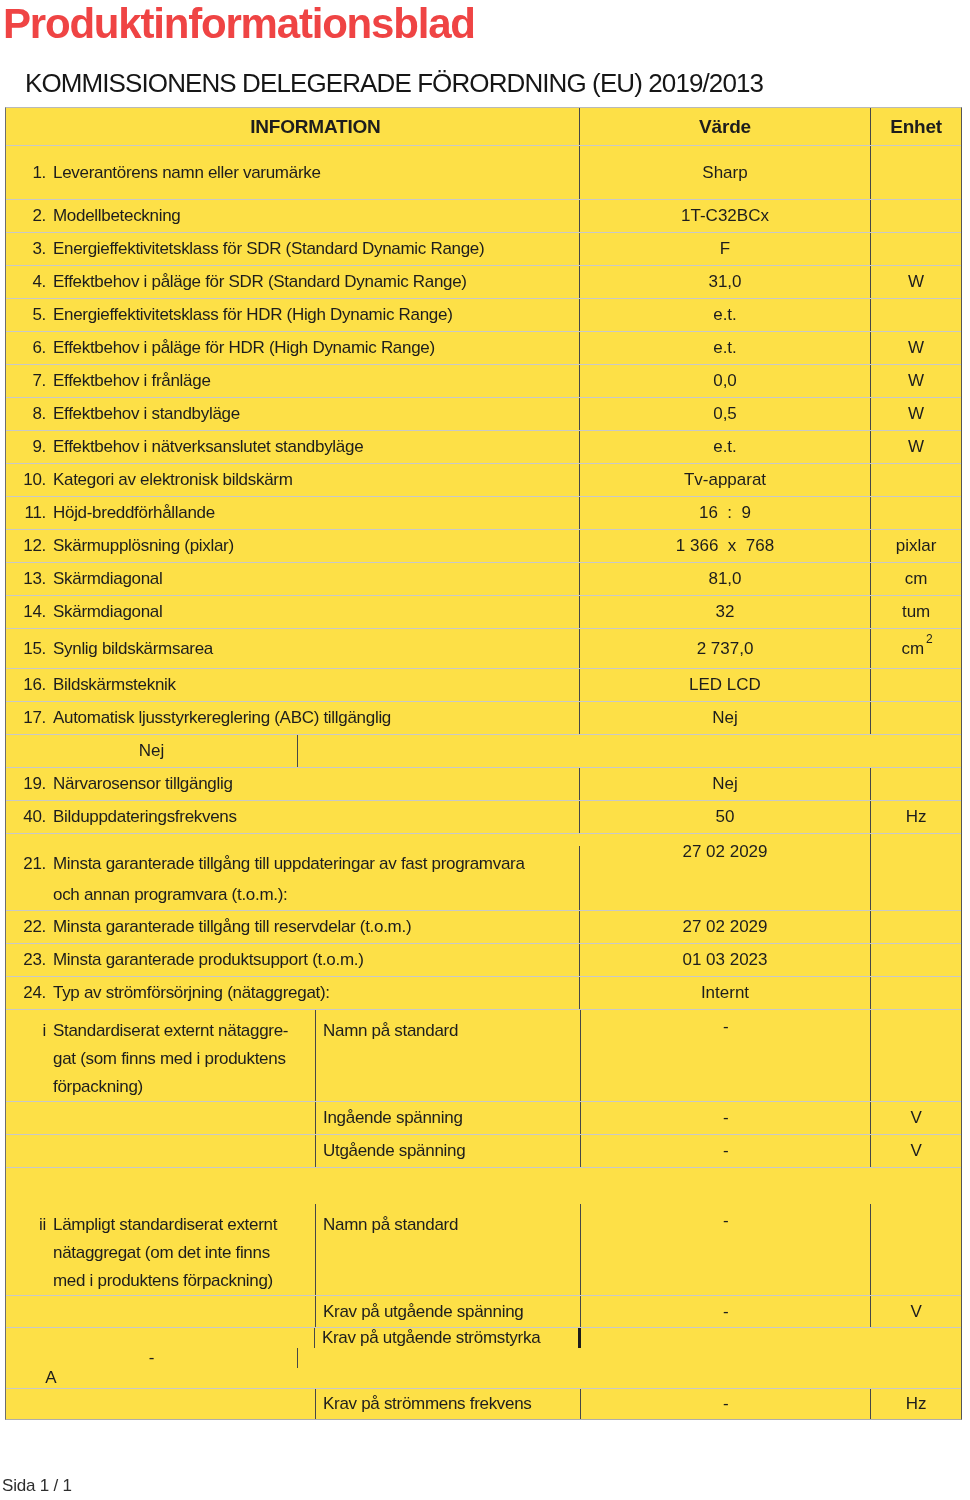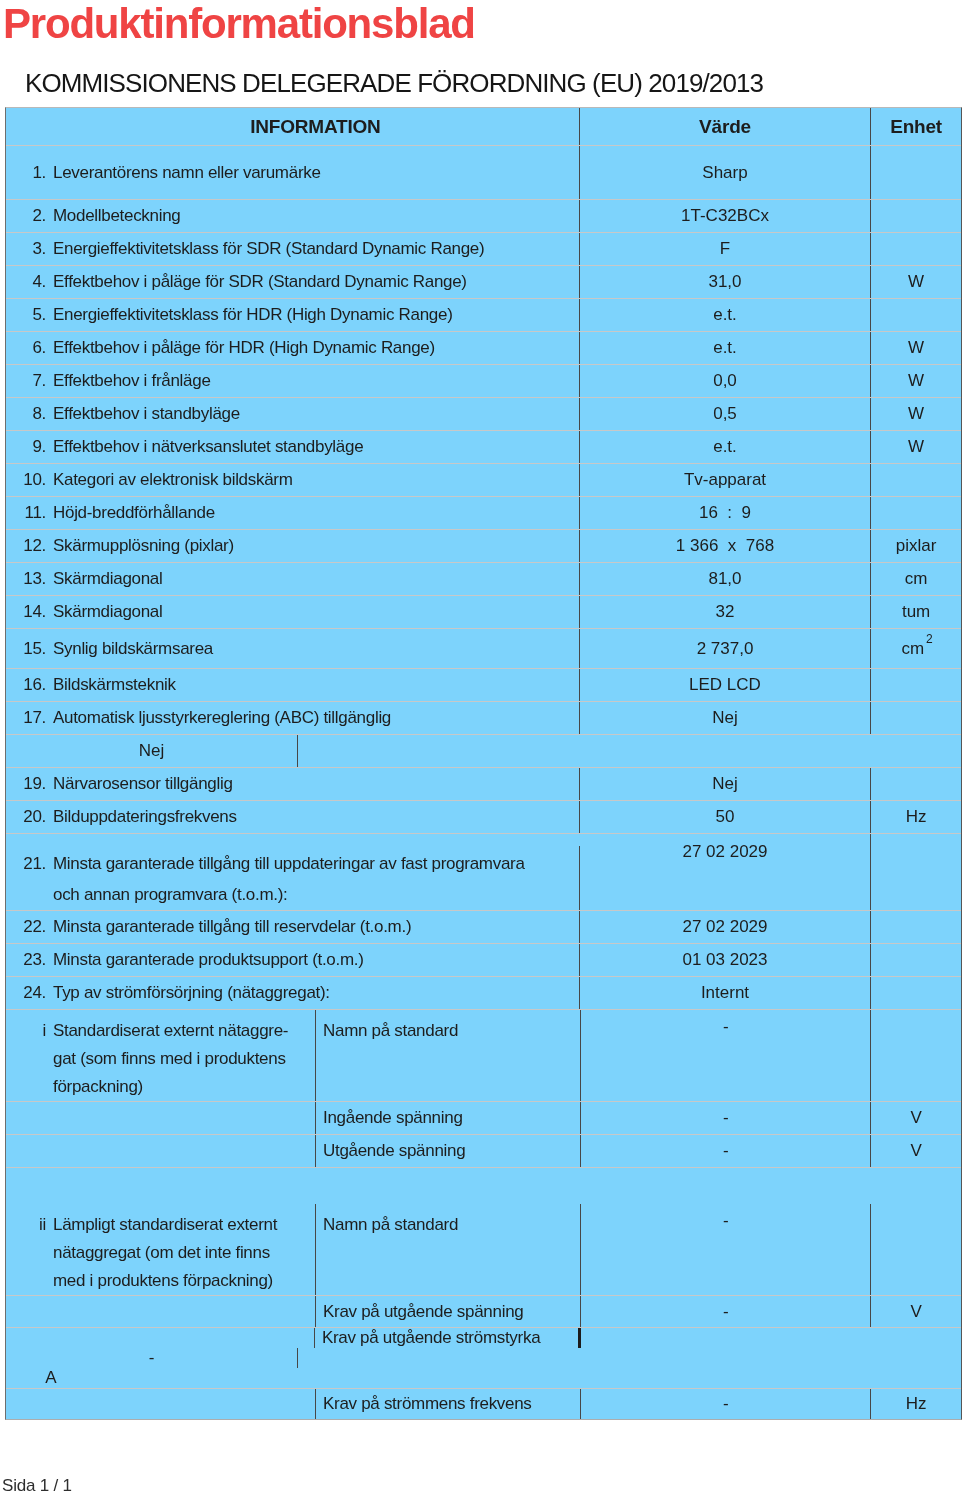--- a/index.html
+++ b/index.html
@@ -17,21 +17,21 @@
   .subtitle {
     position: absolute; left: 1px; top: 68px;
     font-size: 26px; font-weight: 400; letter-spacing: -0.9px; color: #161616;
     white-space: nowrap;
     padding-left: 24px;
   }
   .table {
     position: absolute; left: 5px; top: 107px; width: 957px;
     border-top: 1px solid #b9b9b9; border-bottom: 1px solid #adadad;
     border-left: 1px solid #6e6e6e; border-right: 1px solid #565656;
-    background: #7dd3fc;
+    background: #fde047;
   }
   .row {
     display: flex; align-items: stretch;
     border-bottom: 1px solid #c8c8c8; min-height: 33px;
   }
   #tbody .row:last-child { border-bottom: none; }
   .c1 {
     width: 575px; border-right: 1px solid #474747;
     display: flex; align-items: center;
     font-size: 17px; letter-spacing: -0.3px;
@@ -288,21 +288,21 @@
             <span class="num">19.</span>
             <span class="lbl">Närvarosensor tillgänglig</span>
           </div>
           <div class="c2">
             <span class="val">Nej</span>
           </div>
           <div class="c3"></div>
         </div>
         <div class="row">
           <div class="c1">
-            <span class="num">20.</span>
+            <span class="num">40.</span>
             <span class="lbl">Bilduppdateringsfrekvens</span>
           </div>
           <div class="c2">
             <span class="val">50</span>
           </div>
           <div class="c3">
             <span class="unit">Hz</span>
           </div>
         </div>
         <div class="row wrap" style="min-height: 63px;">

